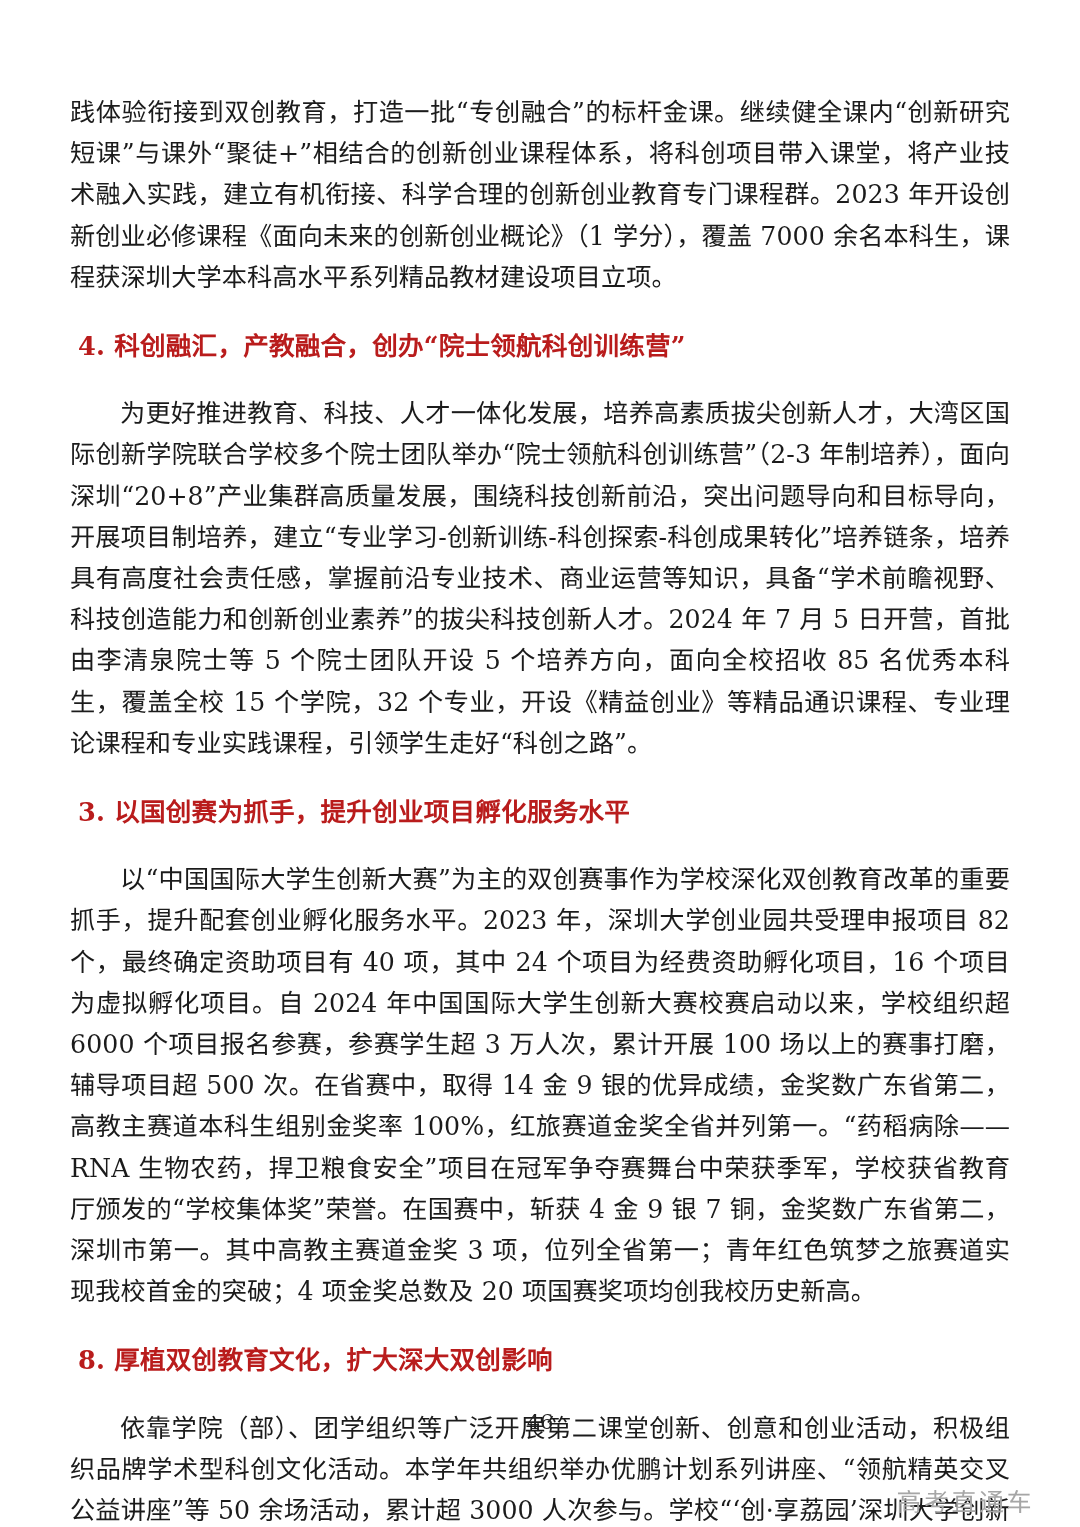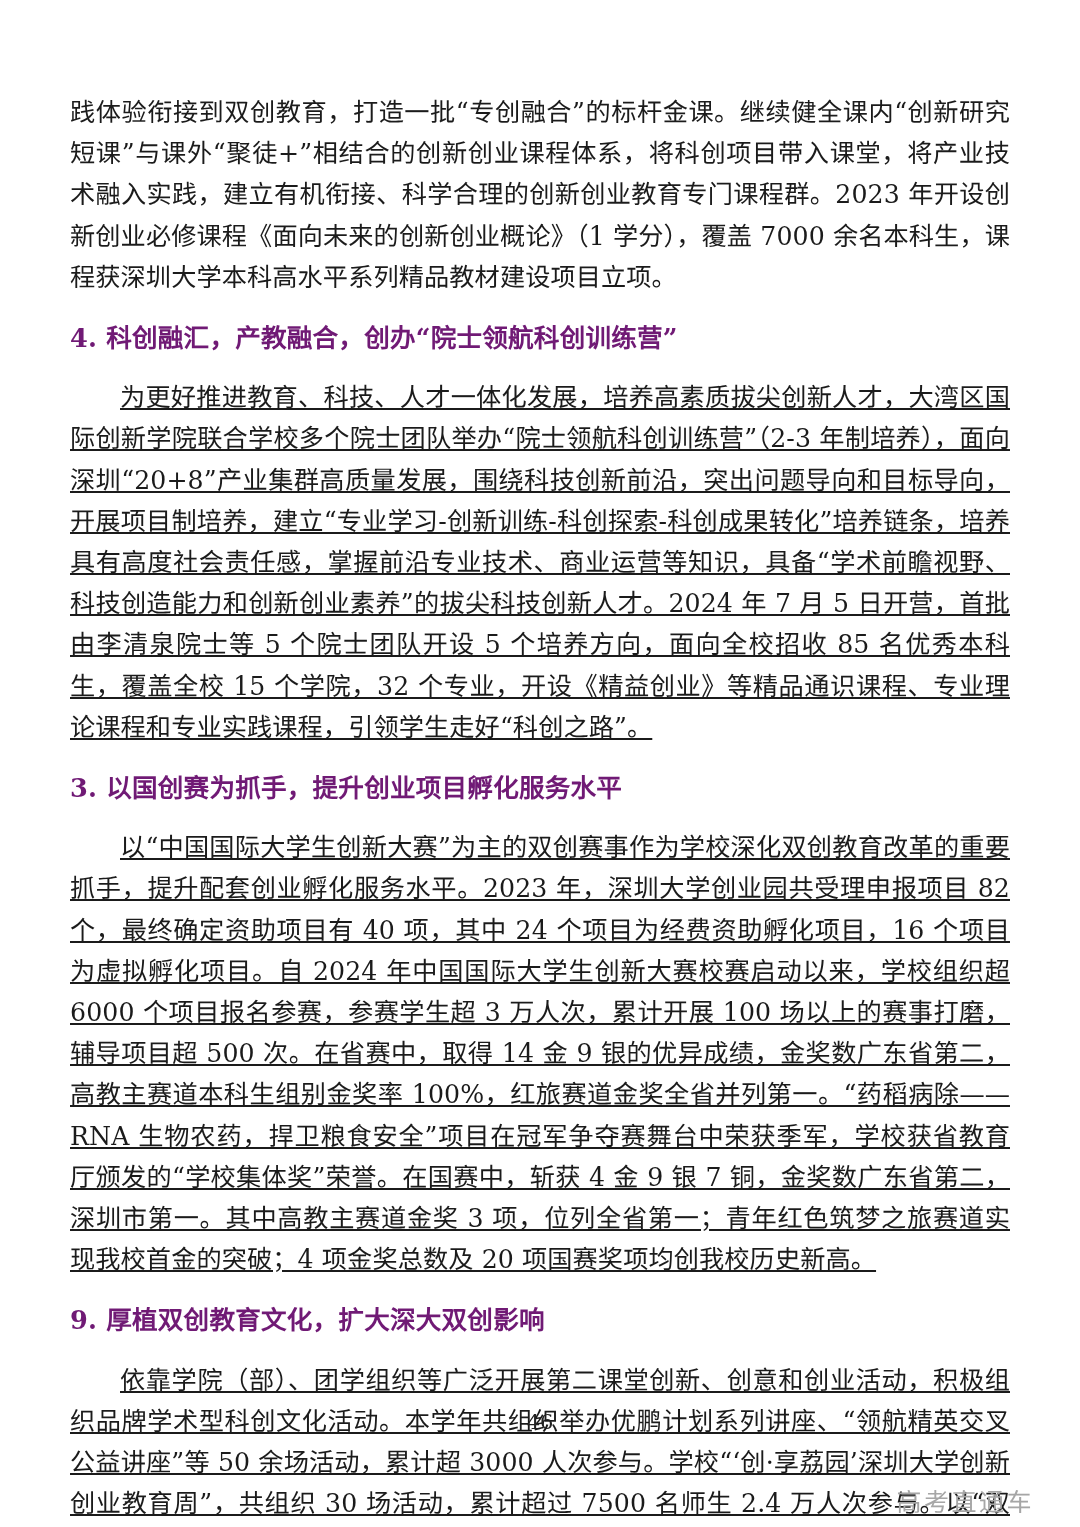--- a/index.html
+++ b/index.html
@@ -42,30 +42,29 @@
     text-justify: inter-character;
     text-indent: 0;
     margin: 0;
     letter-spacing: 0.1px;
     font-weight: 400;
     color: #1b1b1b;
   }
 
   .para.indent {
     text-indent: 50px;
-    text-decoration: underline;
   }
 
   
   .heading {
     font-size: 25.6px;
     line-height: 41.2px;
     font-weight: 700;
-    margin: 0;
-    color: #701a75;
+    margin: 8px;
+    color: #b91c1c;
     letter-spacing: 0.2px;
     text-indent: 0;
     white-space: nowrap;
   }
 
   
   .gap-before-heading { height: 20px; }
   .gap-after-heading  { height: 18px; }
 
   
@@ -116,21 +115,21 @@
     <div class="gap-before-heading"></div>
 
     <h2 class="heading">3. 以国创赛为抓手，提升创业项目孵化服务水平</h2>
 
     <div class="gap-after-heading"></div>
 
     <p class="para indent">以“中国国际大学生创新大赛”为主的双创赛事作为学校深化双创教育改革的重要抓手，提升配套创业孵化服务水平。2023 年，深圳大学创业园共受理申报项目 82 个，最终确定资助项目有 40 项，其中 24 个项目为经费资助孵化项目，16 个项目为虚拟孵化项目。自 2024 年中国国际大学生创新大赛校赛启动以来，学校组织超 6000 个项目报名参赛，参赛学生超 3 万人次，累计开展 100 场以上的赛事打磨，辅导项目超 500 次。在省赛中，取得 14 金 9 银的优异成绩，金奖数广东省第二，高教主赛道本科生组别金奖率 100%，红旅赛道金奖全省并列第一。“药稻病除——RNA 生物农药，捍卫粮食安全”项目在冠军争夺赛舞台中荣获季军，学校获省教育厅颁发的“学校集体奖”荣誉。在国赛中，斩获 4 金 9 银 7 铜，金奖数广东省第二，深圳市第一。其中高教主赛道金奖 3 项，位列全省第一；青年红色筑梦之旅赛道实现我校首金的突破；4 项金奖总数及 20 项国赛奖项均创我校历史新高。</p>
 
     <div class="gap-before-heading"></div>
 
-    <h2 class="heading">9. 厚植双创教育文化，扩大深大双创影响</h2>
+    <h2 class="heading">8. 厚植双创教育文化，扩大深大双创影响</h2>
 
     <div class="gap-after-heading"></div>
 
     <p class="para indent">依靠学院（部）、团学组织等广泛开展第二课堂创新、创意和创业活动，积极组织品牌学术型科创文化活动。本学年共组织举办优鹏计划系列讲座、“领航精英交叉公益讲座”等 50 余场活动，累计超 3000 人次参与。学校“‘创·享荔园’深圳大学创新创业教育周”，共组织 30 场活动，累计超过 7500 名师生 2.4 万人次参与。以“双创领航精英训练营”为主题举办内地与港澳高校师生交流计划，累计吸引港澳台 15 所高校 600 余人参加，被学校强国、新华网、中国日报等 40 多家媒体报道。“金奖国赛俱乐部 CC CLUB”、深圳大学创业者联盟、华为智能基座深大社团作为创新创业教育中心旗下社团，招收近 200 余名优秀学生，2024 年累计组织 100 多场双创实践活动，参加各类双创赛事，成员获国家级奖项 60 余项。</p>
 
   </div>
 
   <div class="page-number">46</div>
 
   <div class="watermark">高考直通车</div>

